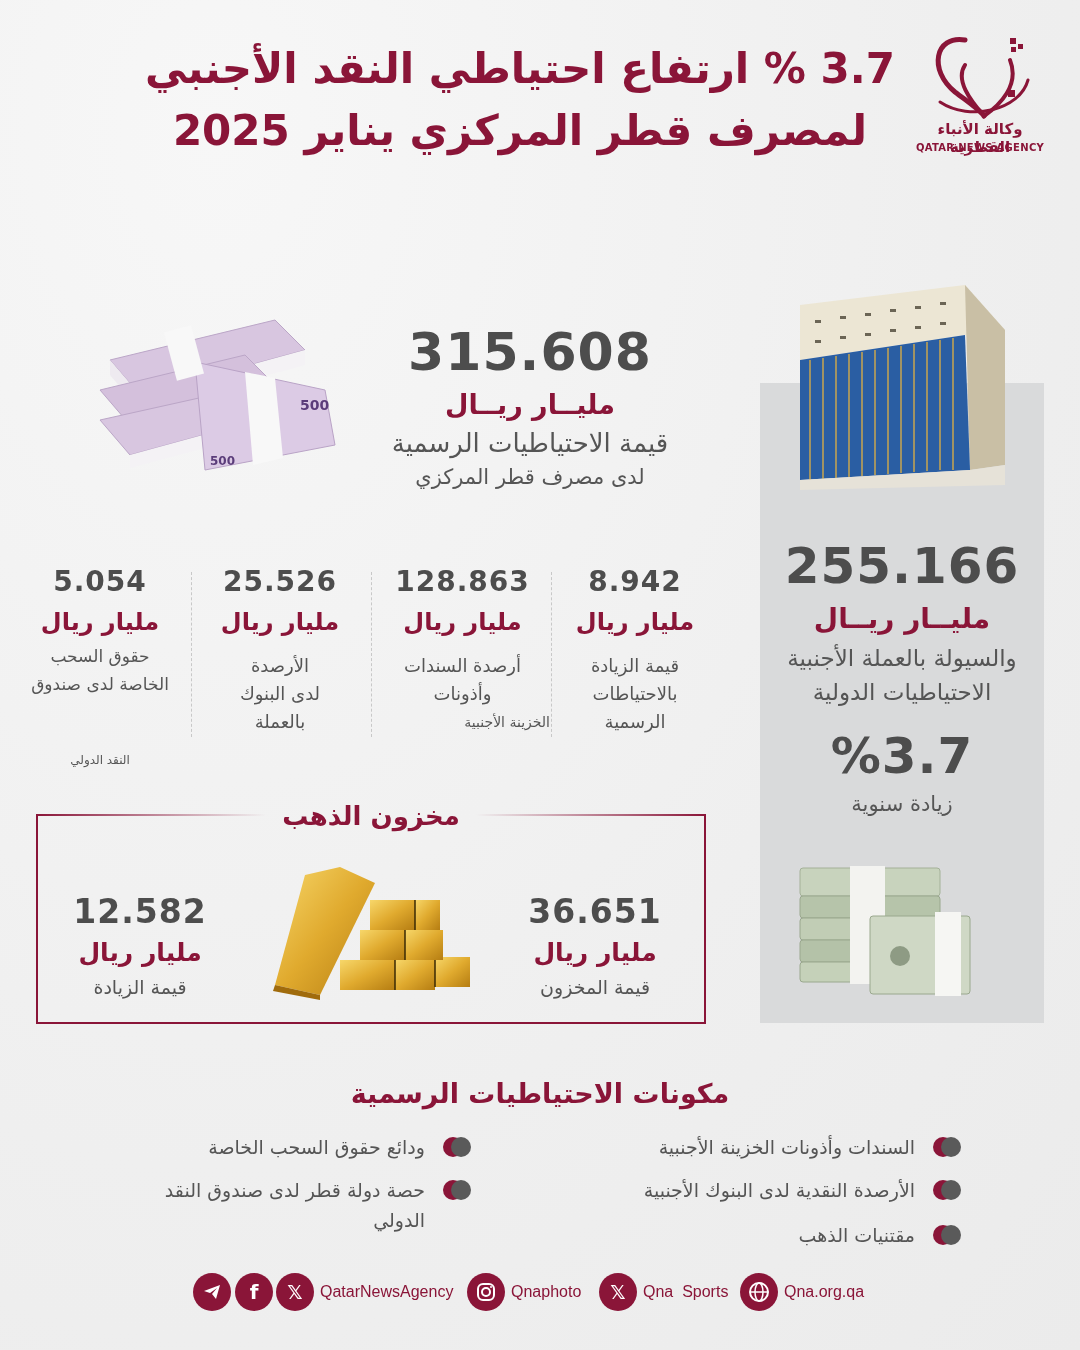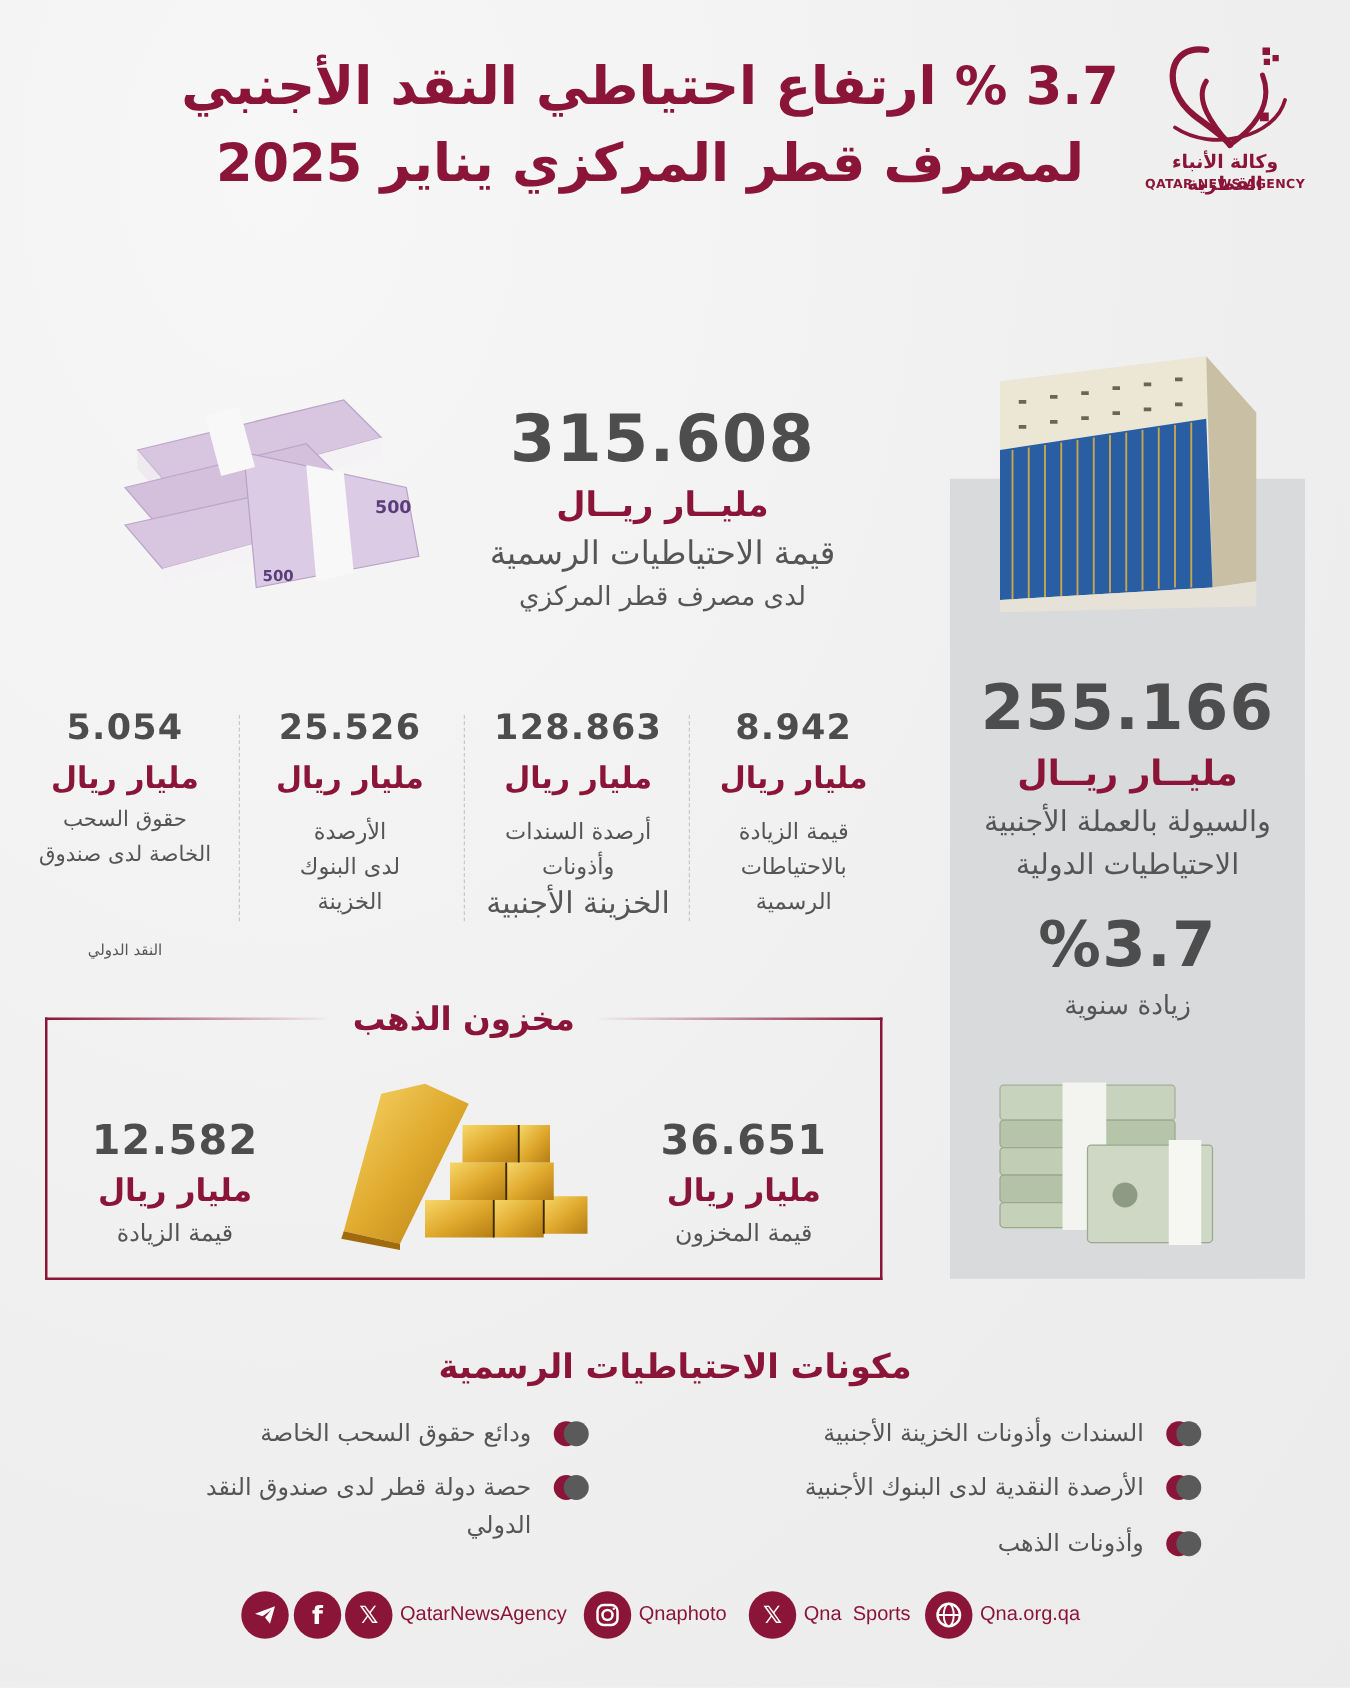--- a/index.html
+++ b/index.html
@@ -171,30 +171,30 @@
   <div class="desc" style="font-size:18px;line-height:28px;">بالاحتياطات</div>
   <div class="desc" style="font-size:18px;line-height:28px;">الرسمية</div>
 </div>
 <div class="divider" style="left:551px;top:572px;height:165px;"></div>
 
 <div class="abs center" style="left:375px;top:562px;width:175px;">
   <div class="gray-num" style="font-size:28px;line-height:40px;">128.863</div>
   <div class="riyal" style="font-size:24px;line-height:40px;">مليار ريال</div>
   <div class="desc" style="font-size:18px;line-height:28px;margin-top:10px;">أرصدة السندات</div>
   <div class="desc" style="font-size:18px;line-height:28px;">وأذونات</div>
-  <div class="desc" style="font-size:24px;line-height:28px;">الخزينة الأجنبية</div>
+  <div class="desc" style="font-size:14px;line-height:28px;text-align:right;">الخزينة الأجنبية</div>
 </div>
 <div class="divider" style="left:371px;top:572px;height:165px;"></div>
 
 <div class="abs center" style="left:200px;top:562px;width:160px;">
   <div class="gray-num" style="font-size:28px;line-height:40px;">25.526</div>
   <div class="riyal" style="font-size:24px;line-height:40px;">مليار ريال</div>
   <div class="desc" style="font-size:18px;line-height:28px;margin-top:10px;">الأرصدة</div>
   <div class="desc" style="font-size:18px;line-height:28px;">لدى البنوك</div>
-  <div class="desc" style="font-size:18px;line-height:28px;">الخزينة</div>
+  <div class="desc" style="font-size:18px;line-height:28px;">بالعملة</div>
 </div>
 <div class="divider" style="left:191px;top:572px;height:165px;"></div>
 
 <div class="abs center" style="left:25px;top:562px;width:150px;">
   <div class="gray-num" style="font-size:28px;line-height:40px;">5.054</div>
   <div class="riyal" style="font-size:24px;line-height:40px;">مليار ريال</div>
   <div class="desc" style="font-size:17px;line-height:28px;">حقوق السحب</div>
   <div class="desc" style="font-size:17px;line-height:28px;">الخاصة لدى صندوق</div>
   <div class="desc" style="font-size:12px;line-height:28px;margin-top:48px;">النقد الدولي</div>
 </div>
@@ -254,21 +254,21 @@
 <div class="bullet" style="left:933px;top:1180px;">
     <span class="a"></span>
     <span class="b"></span>
   </div>
 <div class="item-text" style="left:560px;top:1175px;width:355px;">الأرصدة النقدية لدى البنوك الأجنبية</div>
 
 <div class="bullet" style="left:933px;top:1225px;">
     <span class="a"></span>
     <span class="b"></span>
   </div>
-<div class="item-text" style="left:560px;top:1220px;width:355px;">وأذونات الذهب</div>
+<div class="item-text" style="left:560px;top:1220px;width:355px;">مقتنيات الذهب</div>
 
 <div class="bullet" style="left:443px;top:1137px;">
     <span class="a"></span>
     <span class="b"></span>
   </div>
 <div class="item-text" style="left:120px;top:1132px;width:305px;">ودائع حقوق السحب الخاصة</div>
 
 <div class="bullet" style="left:443px;top:1180px;">
     <span class="a"></span>
     <span class="b"></span>

